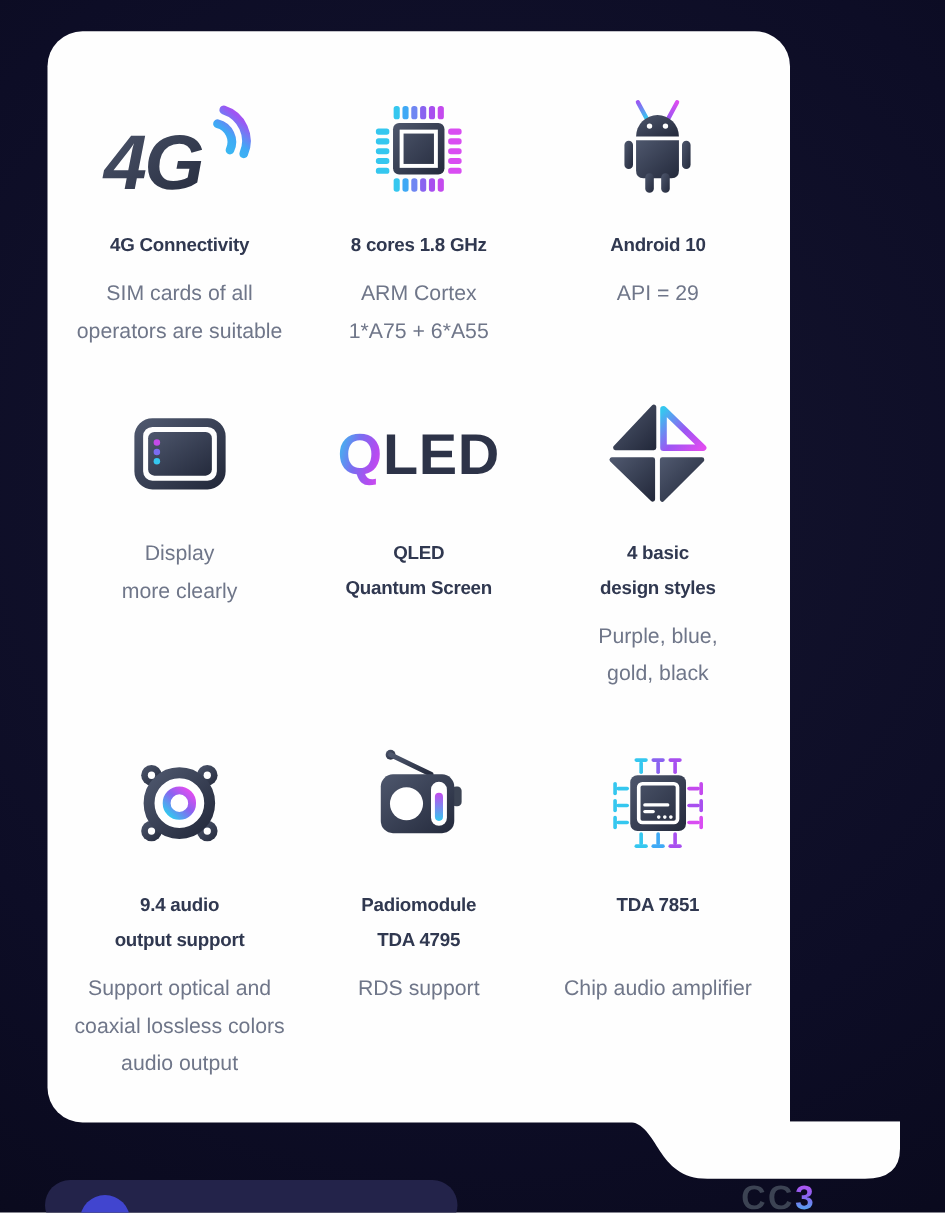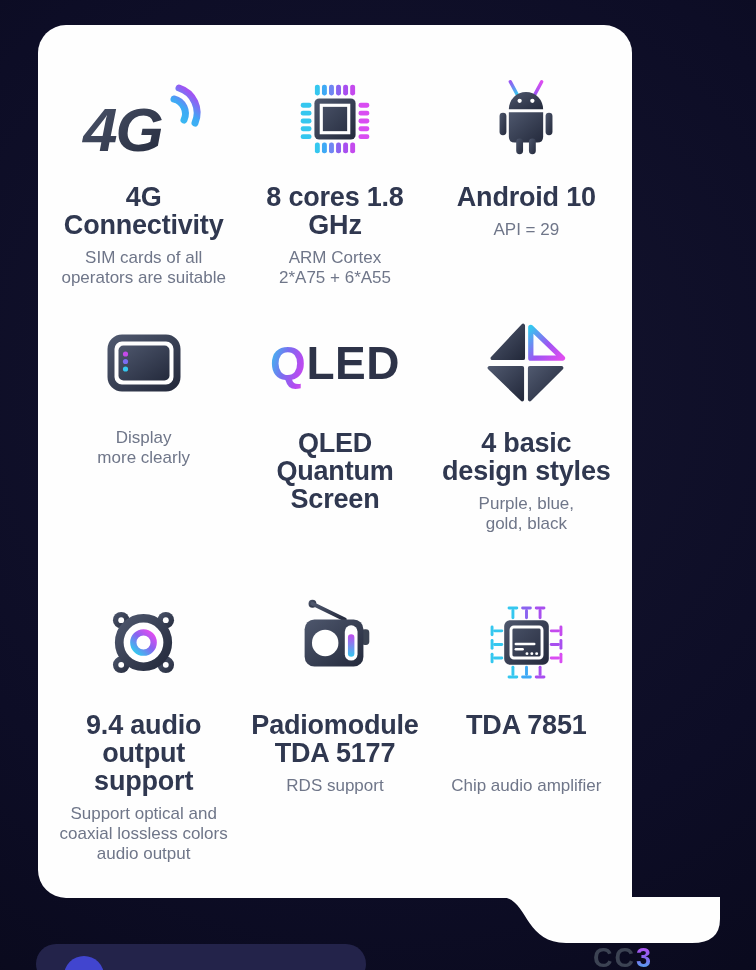--- a/index.html
+++ b/index.html
@@ -14,26 +14,26 @@
   }
   .row{
     position:absolute;left:10px;right:10px;
     display:grid;grid-template-columns:1fr 1fr 1fr;
   }
   .row1{top:40px}.row2{top:282px}.row3{top:558px}
   .cell{display:flex;flex-direction:column;align-items:center;padding:0 6px;}
   .icon-box{display:flex;align-items:center;justify-content:center;width:100%;}
   .row1 .icon-box{height:108px}.row2 .icon-box{height:112px}.row3 .icon-box{height:118px}
   .feat-title{
-    margin-top:10px;font-weight:700;font-size:27px;line-height:28px;
+    margin-top:10px;font-weight:700;font-size:15px;line-height:28px;
     color:#303850;white-space:pre-line;text-align:center;letter-spacing:-0.2px;
   }
   .row2 .feat-title,.row3 .feat-title{min-height:56px}
   .feat-sub{
-    margin-top:9px;font-size:17px;line-height:20px;color:#6f7689;
+    margin-top:9px;font-size:17px;line-height:30px;color:#6f7689;
     white-space:pre-line;text-align:center;
   }
   
   .qled{font-size:46px;font-weight:800;letter-spacing:0.5px;color:#2d3348;display:flex;align-items:center;}
   .qled .q{
     background:linear-gradient(105deg,#35c7ef 5%,#7b6cf0 45%,#b44cf0 75%,#e04df0 100%);
     -webkit-background-clip:text;background-clip:text;color:transparent;font-weight:800;
   }
   
   .tab-svg{position:absolute;left:480px;top:897px;}
@@ -120,21 +120,21 @@
             <rect x="51.1" y="74" width="5" height="11" rx="2.2" fill="#8a63f0"></rect>
             <rect x="58.3" y="74" width="5" height="11" rx="2.2" fill="#a84fef"></rect>
             <rect x="65.5" y="74" width="5" height="11" rx="2.2" fill="#c44aee"></rect>
           </g>
           <rect x="29" y="29" width="42" height="42" rx="5" fill="url(#slate2)"></rect>
           <rect x="36" y="36" width="28" height="28" fill="none" stroke="#ffffff" stroke-width="3.2"></rect>
         </svg>
       </div>
       <div class="feat-title">8 cores 1.8 GHz</div>
       <div class="feat-sub">ARM Cortex
-2*A75 + 6*A55</div>
+1*A75 + 6*A55</div>
     </div>
 
     <div class="cell">
       <div class="icon-box">
         <svg width="98" height="98" viewBox="0 0 100 100">
           <defs>
             <linearGradient id="slate3" x1="0" y1="0" x2="1" y2="1">
               <stop offset="0" stop-color="#4e576d"></stop>
                 <stop offset="1" stop-color="#242a3c"></stop>
             </linearGradient>
@@ -275,21 +275,21 @@
           <circle cx="27" cy="11" r="4" fill="url(#slate7)"></circle>
           <line x1="27" y1="11" x2="60" y2="27" stroke="url(#slate7)" stroke-width="4" stroke-linecap="round"></line>
           <rect x="77" y="37" width="8" height="16" rx="3.5" fill="#3c4454"></rect>
           <rect x="19" y="27" width="60" height="48" rx="10" fill="url(#slate7)"></rect>
           <circle cx="40" cy="51" r="13.5" fill="#ffffff"></circle>
           <rect x="60" y="33" width="13" height="36" rx="6.5" fill="#ffffff"></rect>
           <rect x="63.2" y="42" width="6.6" height="23" rx="3.3" fill="url(#radGrad)"></rect>
         </svg>
       </div>
       <div class="feat-title">Padiomodule
-TDA 5177</div>
+TDA 4795</div>
       <div class="feat-sub">RDS support</div>
     </div>
 
     <div class="cell">
       <div class="icon-box">
         <svg width="97" height="97" viewBox="0 0 100 100">
           <defs>
             <linearGradient id="slate8" x1="0" y1="0" x2="1" y2="1">
               <stop offset="0" stop-color="#4e576d"></stop>
                 <stop offset="1" stop-color="#242a3c"></stop>

